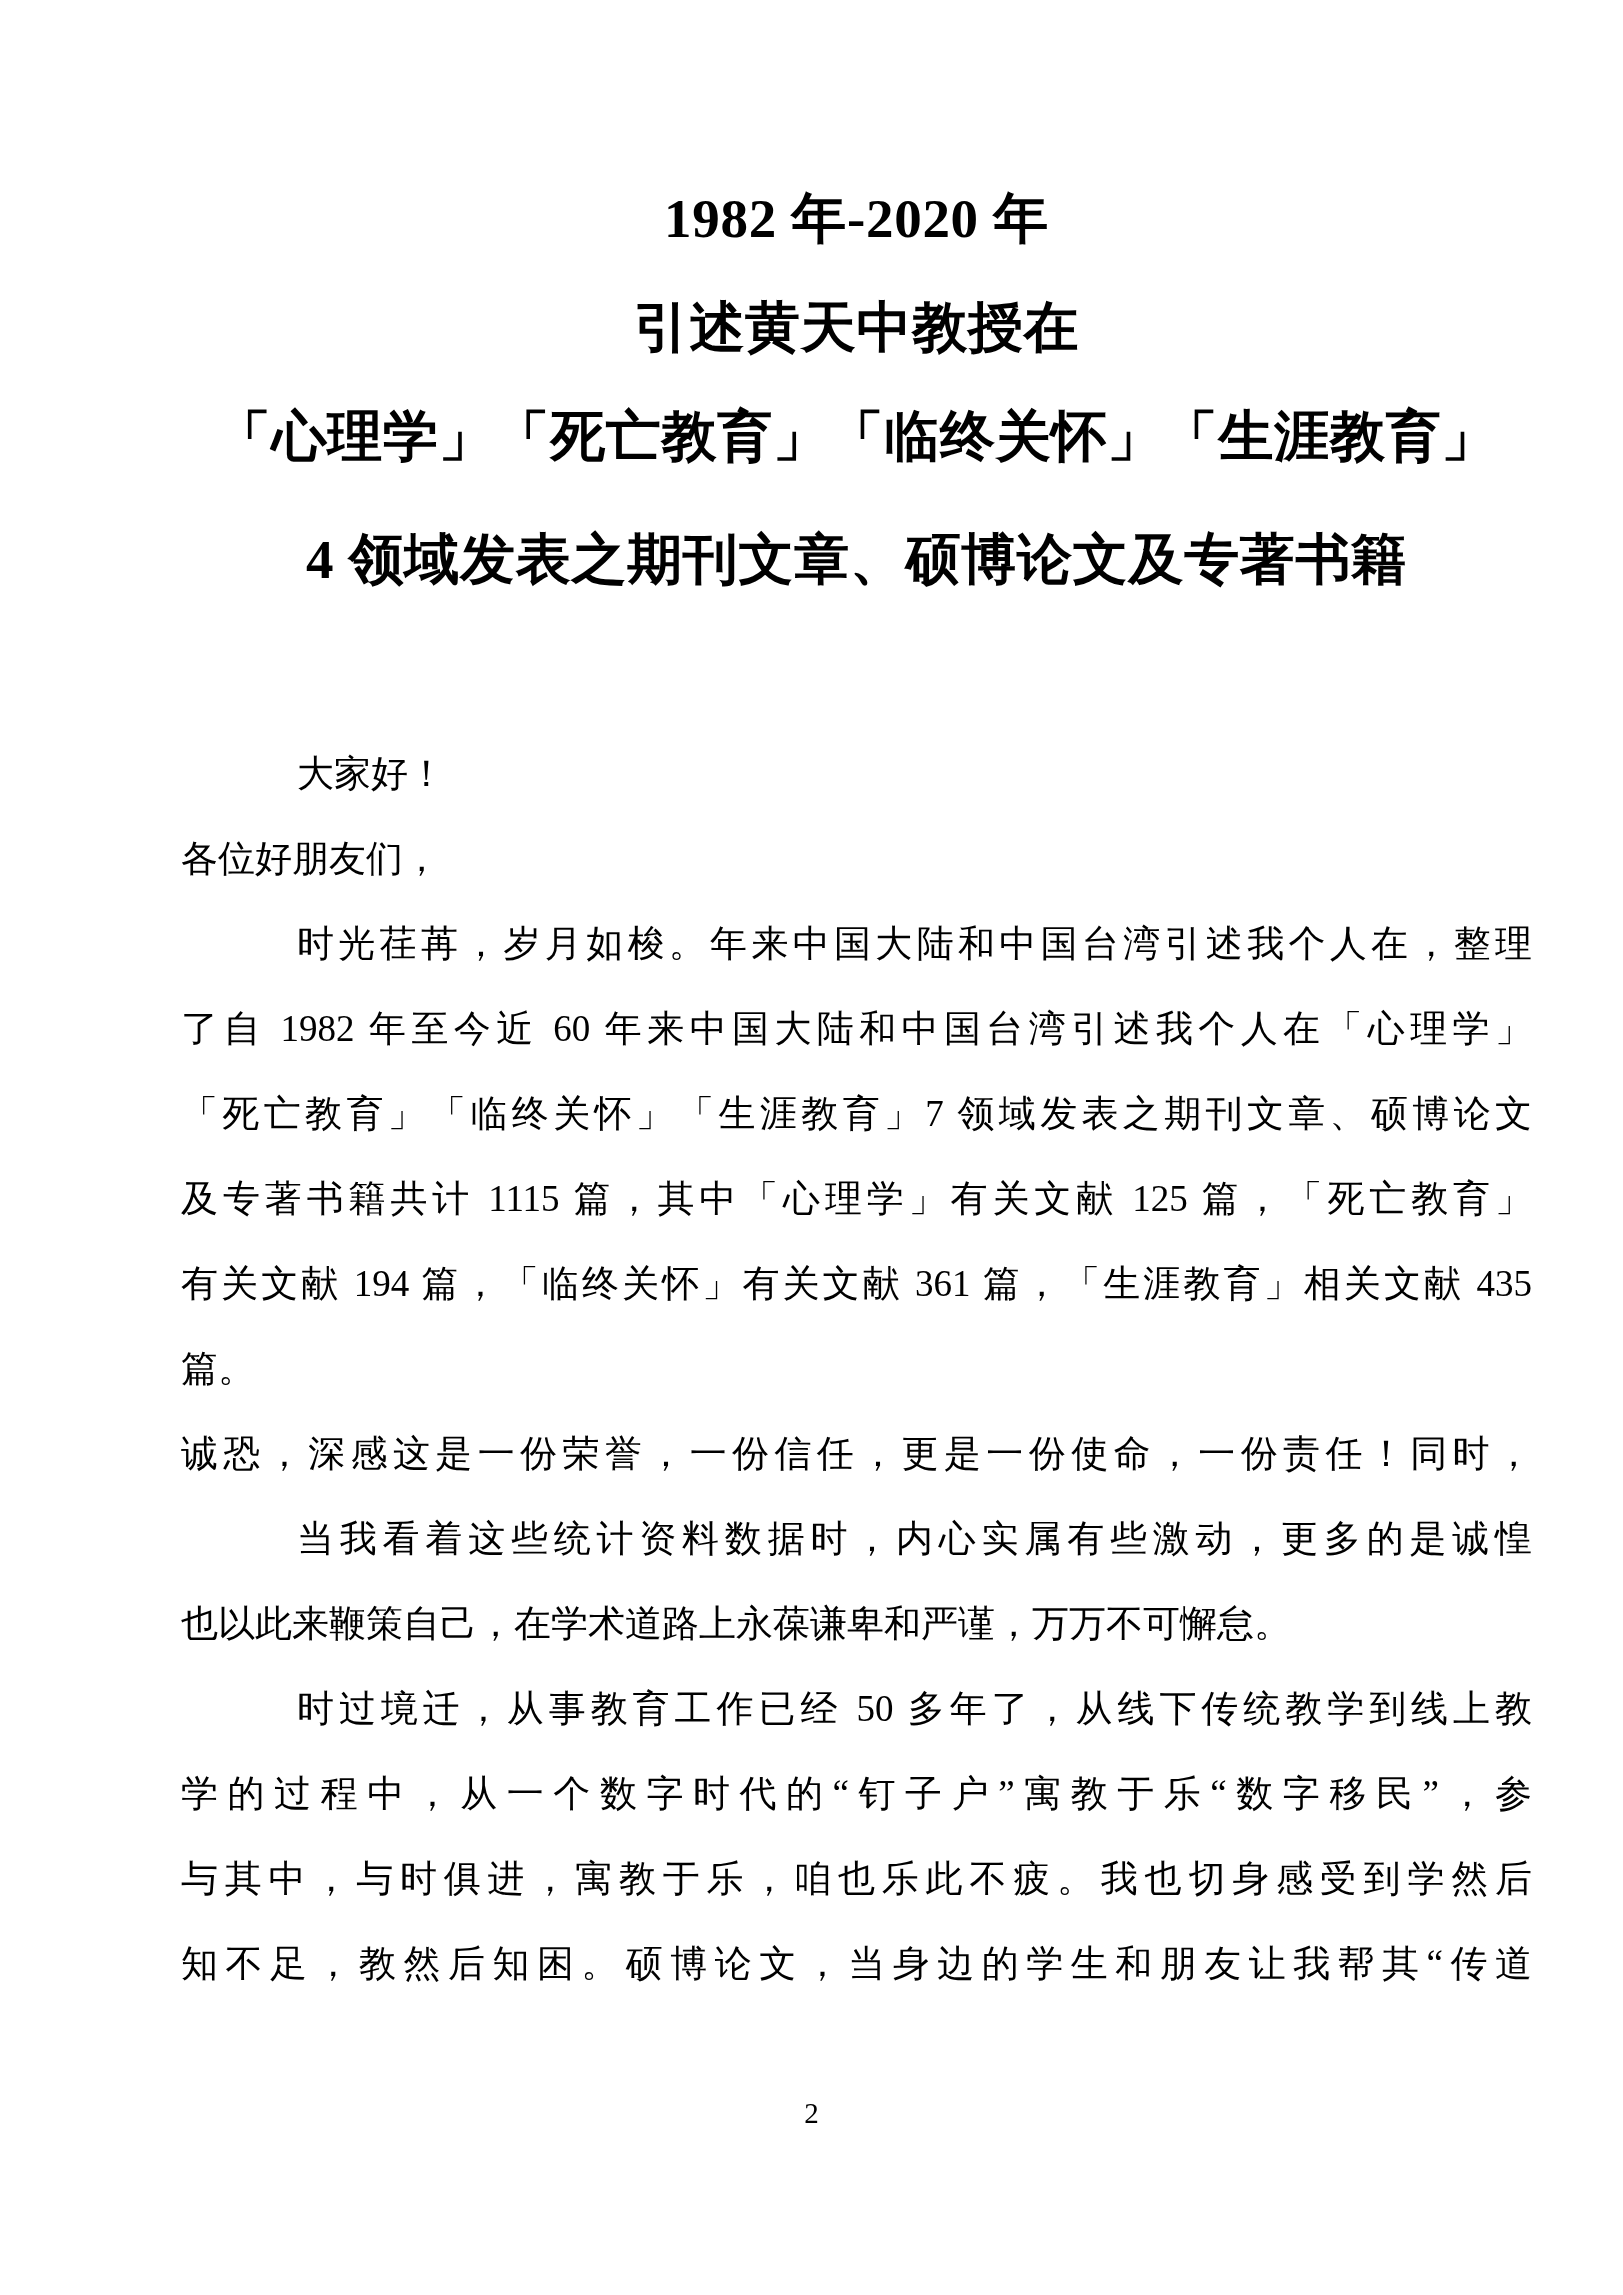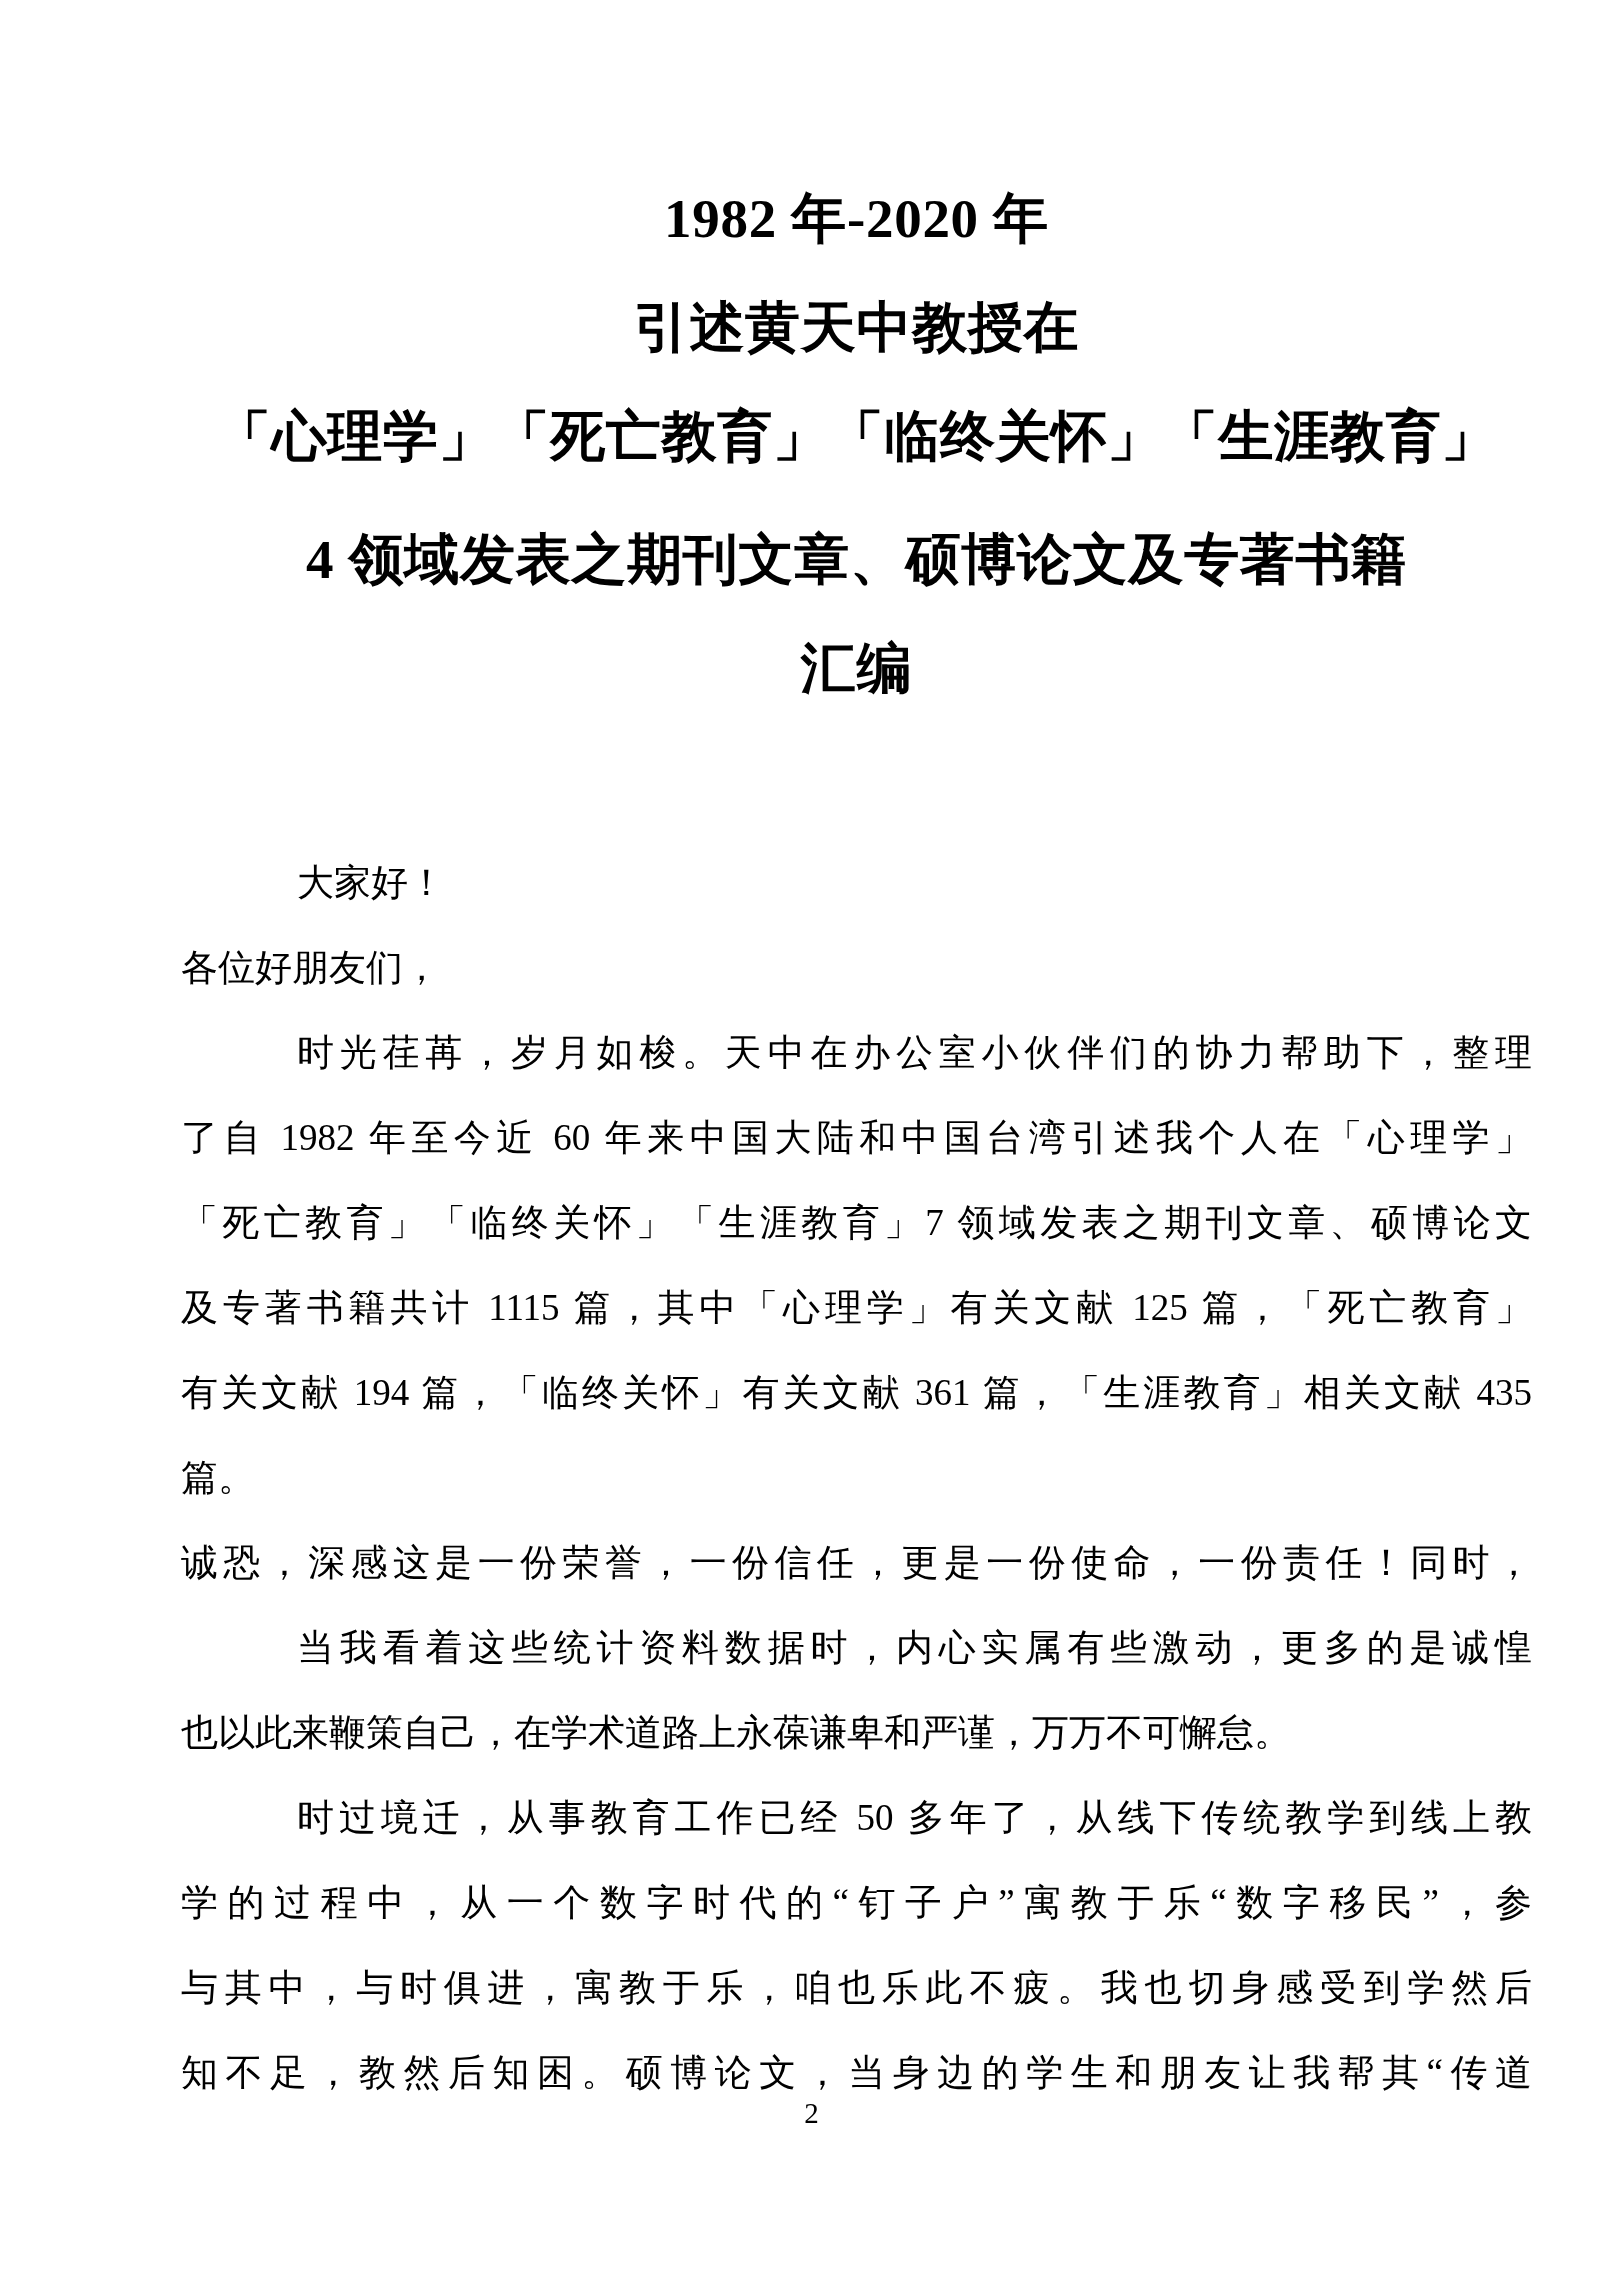--- a/index.html
+++ b/index.html
@@ -59,27 +59,26 @@
 </head>
 <body>
 
 <div class="page">
 
   <section class="title-block">
     <div class="t">1982 年-2020 年</div>
     <div class="t">引述黄天中教授在</div>
     <div class="t">「心理学」「死亡教育」「临终关怀」「生涯教育」</div>
     <div class="t t4">4 领域发表之期刊文章、硕博论文及专著书籍</div>
-    <div class="t">汇编</div>
   </section>
 
   <section class="body-block">
     <div class="b ind">大家好！</div>
     <div class="b">各位好朋友们，</div>
-    <div class="b ind fill">时光荏苒，岁月如梭。天中在办公室小伙伴们的协力帮助下，整理</div>
+    <div class="b ind fill">时光荏苒，岁月如梭。年来中国大陆和中国台湾引述我个人在，整理</div>
     <div class="b fill">了自 1982 年至今近 60 年来中国大陆和中国台湾引述我个人在「心理学」</div>
     <div class="b fill">「死亡教育」「临终关怀」「生涯教育」7 领域发表之期刊文章、硕博论文</div>
     <div class="b fill">及专著书籍共计 1115 篇，其中「心理学」有关文献 125 篇，「死亡教育」</div>
     <div class="b fill">有关文献 194 篇，「临终关怀」有关文献 361 篇，「生涯教育」相关文献 435</div>
     <div class="b">篇。</div>
     <div class="b fill">诚恐，深感这是一份荣誉，一份信任，更是一份使命，一份责任！同时，</div>
     <div class="b ind fill">当我看着这些统计资料数据时，内心实属有些激动，更多的是诚惶</div>
     <div class="b">也以此来鞭策自己，在学术道路上永葆谦卑和严谨，万万不可懈怠。</div>
     <div class="b ind fill">时过境迁，从事教育工作已经 50 多年了，从线下传统教学到线上教</div>
     <div class="b fill">学的过程中，从一个数字时代的“钉子户”寓教于乐“数字移民”，参</div>

